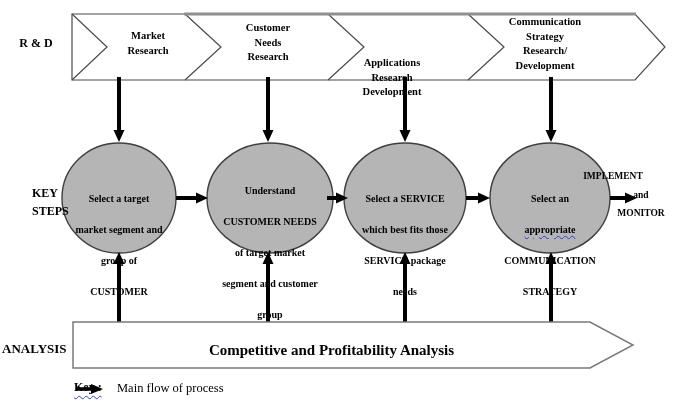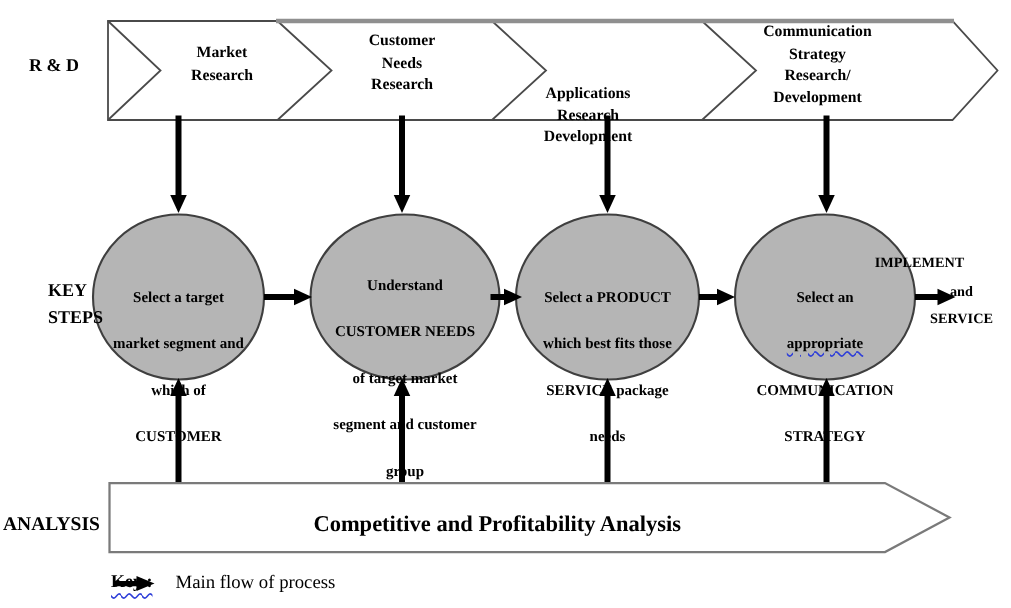--- a/index.html
+++ b/index.html
@@ -122,45 +122,45 @@
 Research
 Development</div>
   <div class="txt chev-label" style="left:487px;top:15px;width:116px;">Communication
 Strategy
 Research/
 Development</div>
 
   <div class="txt circle-text" style="left:62px;top:175px;width:114px;">
     <div>Select a target</div>
     <div>market segment and</div>
-    <div>which of</div>
+    <div>group of</div>
     <div>CUSTOMER</div>
   </div>
   <div class="txt circle-text" style="left:208px;top:167px;width:124px;">
     <div>Understand</div>
     <div>CUSTOMER NEEDS</div>
     <div>of target market</div>
     <div>segment and customer</div>
     <div>group</div>
   </div>
   <div class="txt circle-text" style="left:346px;top:175px;width:118px;">
-    <div>Select a PRODUCT</div>
+    <div>Select a SERVICE</div>
     <div>which best fits those</div>
     <div>SERVICE package</div>
     <div>needs</div>
   </div>
   <div class="txt circle-text" style="left:492px;top:175px;width:116px;">
     <div>Select an</div>
     <div><span class="squiggle">appropriate</span></div>
     <div>COMMUNICATION</div>
     <div>STRATEGY</div>
   </div>
 
   <div class="txt outcome" style="left:580px;top:171px;width:66px;">IMPLEMENT</div>
   <div class="txt outcome" style="left:628px;top:190px;width:26px;">and</div>
-  <div class="txt outcome" style="left:610px;top:208px;width:62px;">SERVICE</div>
+  <div class="txt outcome" style="left:610px;top:208px;width:62px;">MONITOR</div>
 
   <div class="txt analysis-title" style="left:73px;top:342px;width:517px;">Competitive and Profitability Analysis</div>
 
   <span class="txt legend-key" style="left:30px;top:380px;">Key :</span>
   <div class="txt legend-desc" style="left:117px;top:381px;width:170px;">Main flow of process</div>
 
 </div>
 
 </body></html>

